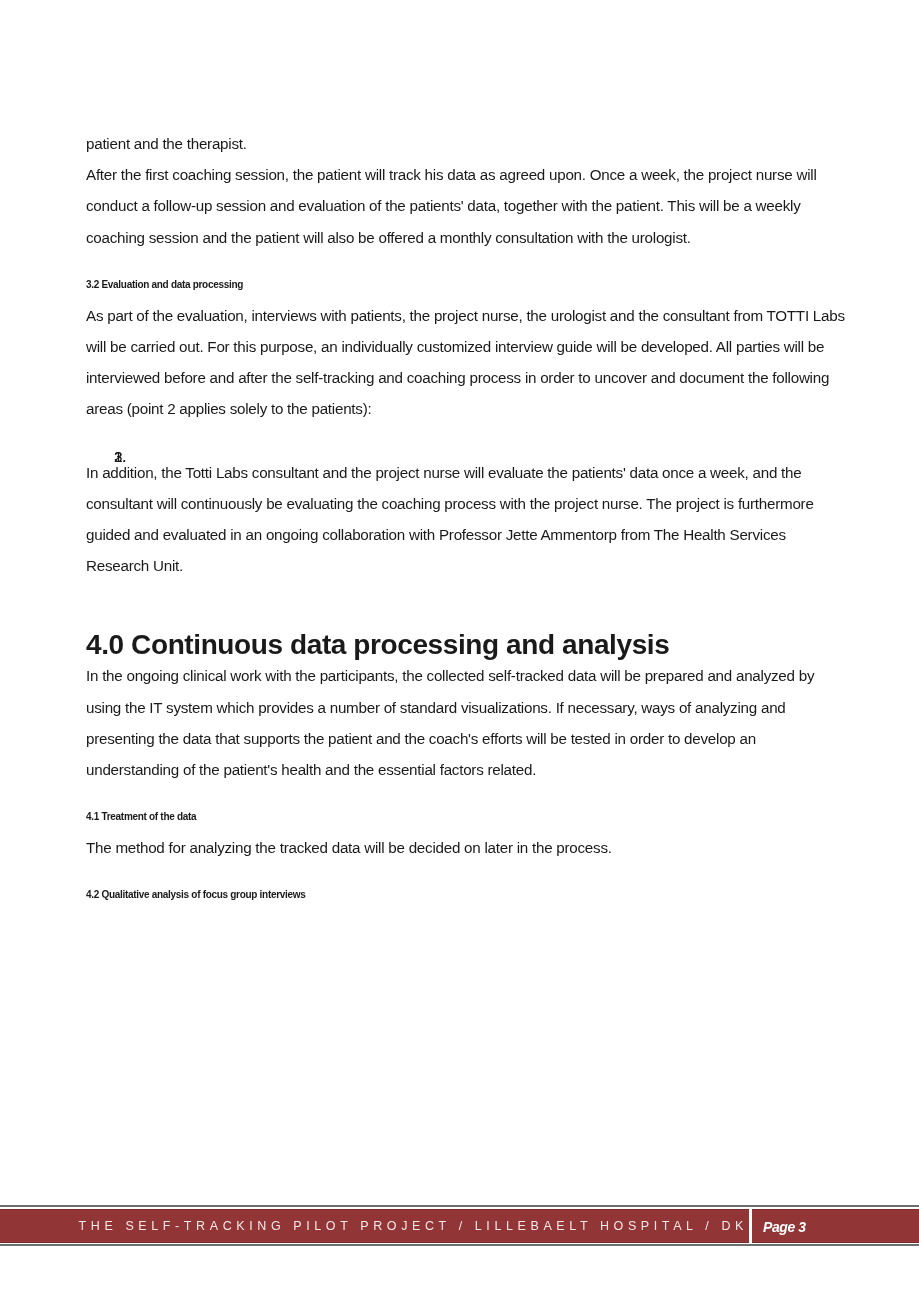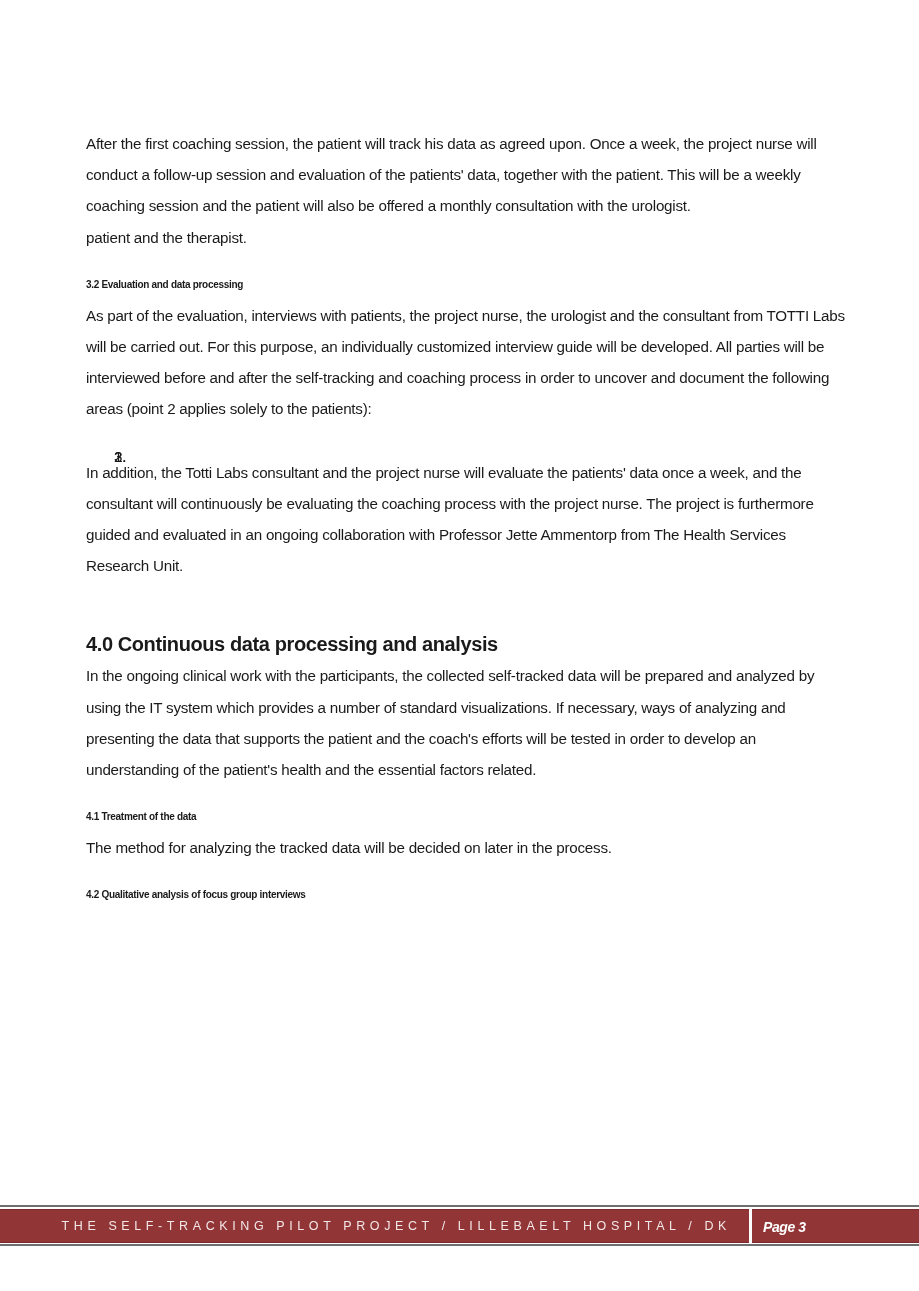--- a/index.html
+++ b/index.html
@@ -29,21 +29,21 @@
     }
     .h3 {
       margin: 0;
       font-size: 10px;
       font-weight: bold;
       line-height: 31px;
       letter-spacing: -0.3px;
     }
     .h2 {
       margin: 0;
-      font-size: 20px;
+      font-size: 28px;
       font-weight: bold;
       line-height: 31px;
       letter-spacing: -0.4px;
     }
     .gap-s { height: 16px; }
     .gap-l { height: 48px; }
     ol.list {
       margin: 0;
       padding: 0;
       list-style: none;
@@ -85,21 +85,21 @@
       background: #6e6e6e;
     }
     .footer-title {
       position: absolute;
       left: 0;
       width: 748px;
       top: 0;
       height: 32px;
       line-height: 32px;
       text-align: right;
-      padding-right: 17px;
+      padding-right: 0;
       box-sizing: border-box;
       color: #f3e8e8;
       font-size: 12.5px;
       letter-spacing: 4.6px;
       font-family: "Liberation Sans", sans-serif;
     }
     .footer-divider {
       position: absolute;
       left: 749px;
       top: -2px;
@@ -117,22 +117,22 @@
       font-size: 14px;
       font-style: italic;
       font-weight: bold;
       letter-spacing: -0.4px;
     }
   </style>
 </head>
 <body>
 
 <div class="content">
+  <p class="para">patient and the therapist.</p>
   <p class="para">After the first coaching session, the patient will track his data as agreed upon. Once a week, the project nurse will conduct a follow-up session and evaluation of the patients' data, together with the patient. This will be a weekly coaching session and the patient will also be offered a monthly consultation with the urologist.</p>
-  <p class="para">patient and the therapist.</p>
 
   <div class="gap-s"></div>
   <h3 class="h3">3.2 Evaluation and data processing</h3>
   <p class="para">As part of the evaluation, interviews with patients, the project nurse, the urologist and the consultant from TOTTI Labs will be carried out. For this purpose, an individually customized interview guide will be developed. All parties will be interviewed before and after the self-tracking and coaching process in order to uncover and document the following areas (point 2 applies solely to the patients):</p>
 
   <div class="gap-s"></div>
   <ol class="list">
     <li>
       <span class="num">1.</span>
     </li>

